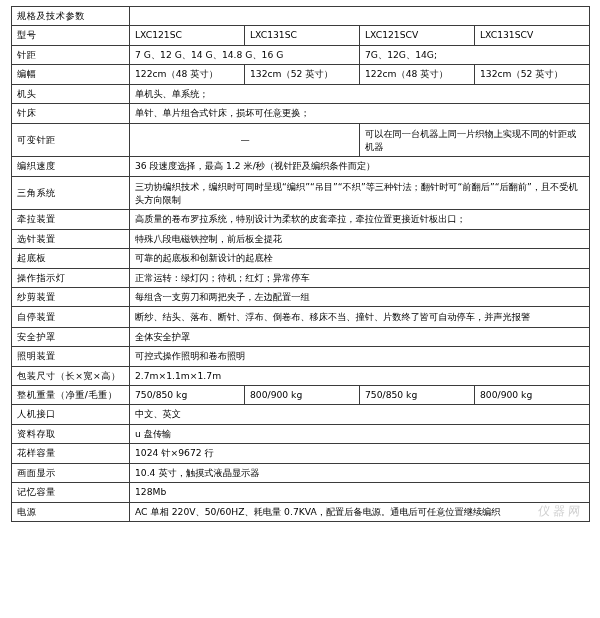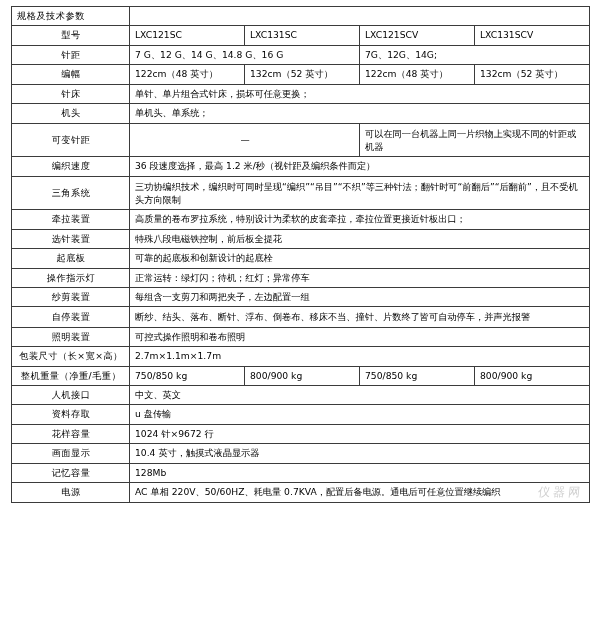--- a/index.html
+++ b/index.html
@@ -36,21 +36,20 @@
   .c-label {
     width: 118px;
     text-align: center;
   }
   .c-a { width: 115px; }
   .c-b { width: 115px; }
   .c-c { width: 115px; }
   .c-d { width: 115px; }
 
   .label-cell {
-    text-align: center;
     letter-spacing: 0.5px;
   }
   .dash { text-align: center; }
   .two-line { line-height: 1.45; }
   .watermark {
     position: absolute;
     right: 6px;
     bottom: 2px;
     font-size: 12px;
     color: #c8c8c8;
@@ -95,27 +94,27 @@
 
       <tr>
         <td class="label-cell">编幅</td>
         <td>122cm（48 英寸）</td>
         <td>132cm（52 英寸）</td>
         <td>122cm（48 英寸）</td>
         <td>132cm（52 英寸）</td>
       </tr>
 
       <tr>
+        <td class="label-cell">机头</td>
+        <td colspan="4">单机头、单系统；</td>
+      </tr>
+
+      <tr>
         <td class="label-cell">针床</td>
         <td colspan="4">单针、单片组合式针床，损坏可任意更换；</td>
-      </tr>
-
-      <tr>
-        <td class="label-cell">机头</td>
-        <td colspan="4">单机头、单系统；</td>
       </tr>
 
 
       <tr>
         <td class="label-cell">可变针距</td>
         <td colspan="2" class="dash">—</td>
         <td colspan="2" class="two-line">可以在同一台机器上同一片织物上实现不同的针距或机器</td>
       </tr>
 
       <tr>
@@ -153,20 +152,24 @@
       <tr>
         <td class="label-cell">纱剪装置</td>
         <td colspan="4">每组含一支剪刀和两把夹子，左边配置一组</td>
       </tr>
 
       <tr>
         <td class="label-cell">自停装置</td>
         <td colspan="4" class="two-line">断纱、结头、落布、断针、浮布、倒卷布、移床不当、撞针、片数终了皆可自动停车，并声光报警</td>
       </tr>
 
+      <tr>
+        <td class="label-cell">安全护罩</td>
+        <td colspan="4">全体安全护罩</td>
+      </tr>
 
       <tr>
         <td class="label-cell">照明装置</td>
         <td colspan="4">可控式操作照明和卷布照明</td>
       </tr>
 
       <tr>
         <td class="label-cell">包装尺寸（长×宽×高）</td>
         <td colspan="4">2.7m×1.1m×1.7m</td>
       </tr>

